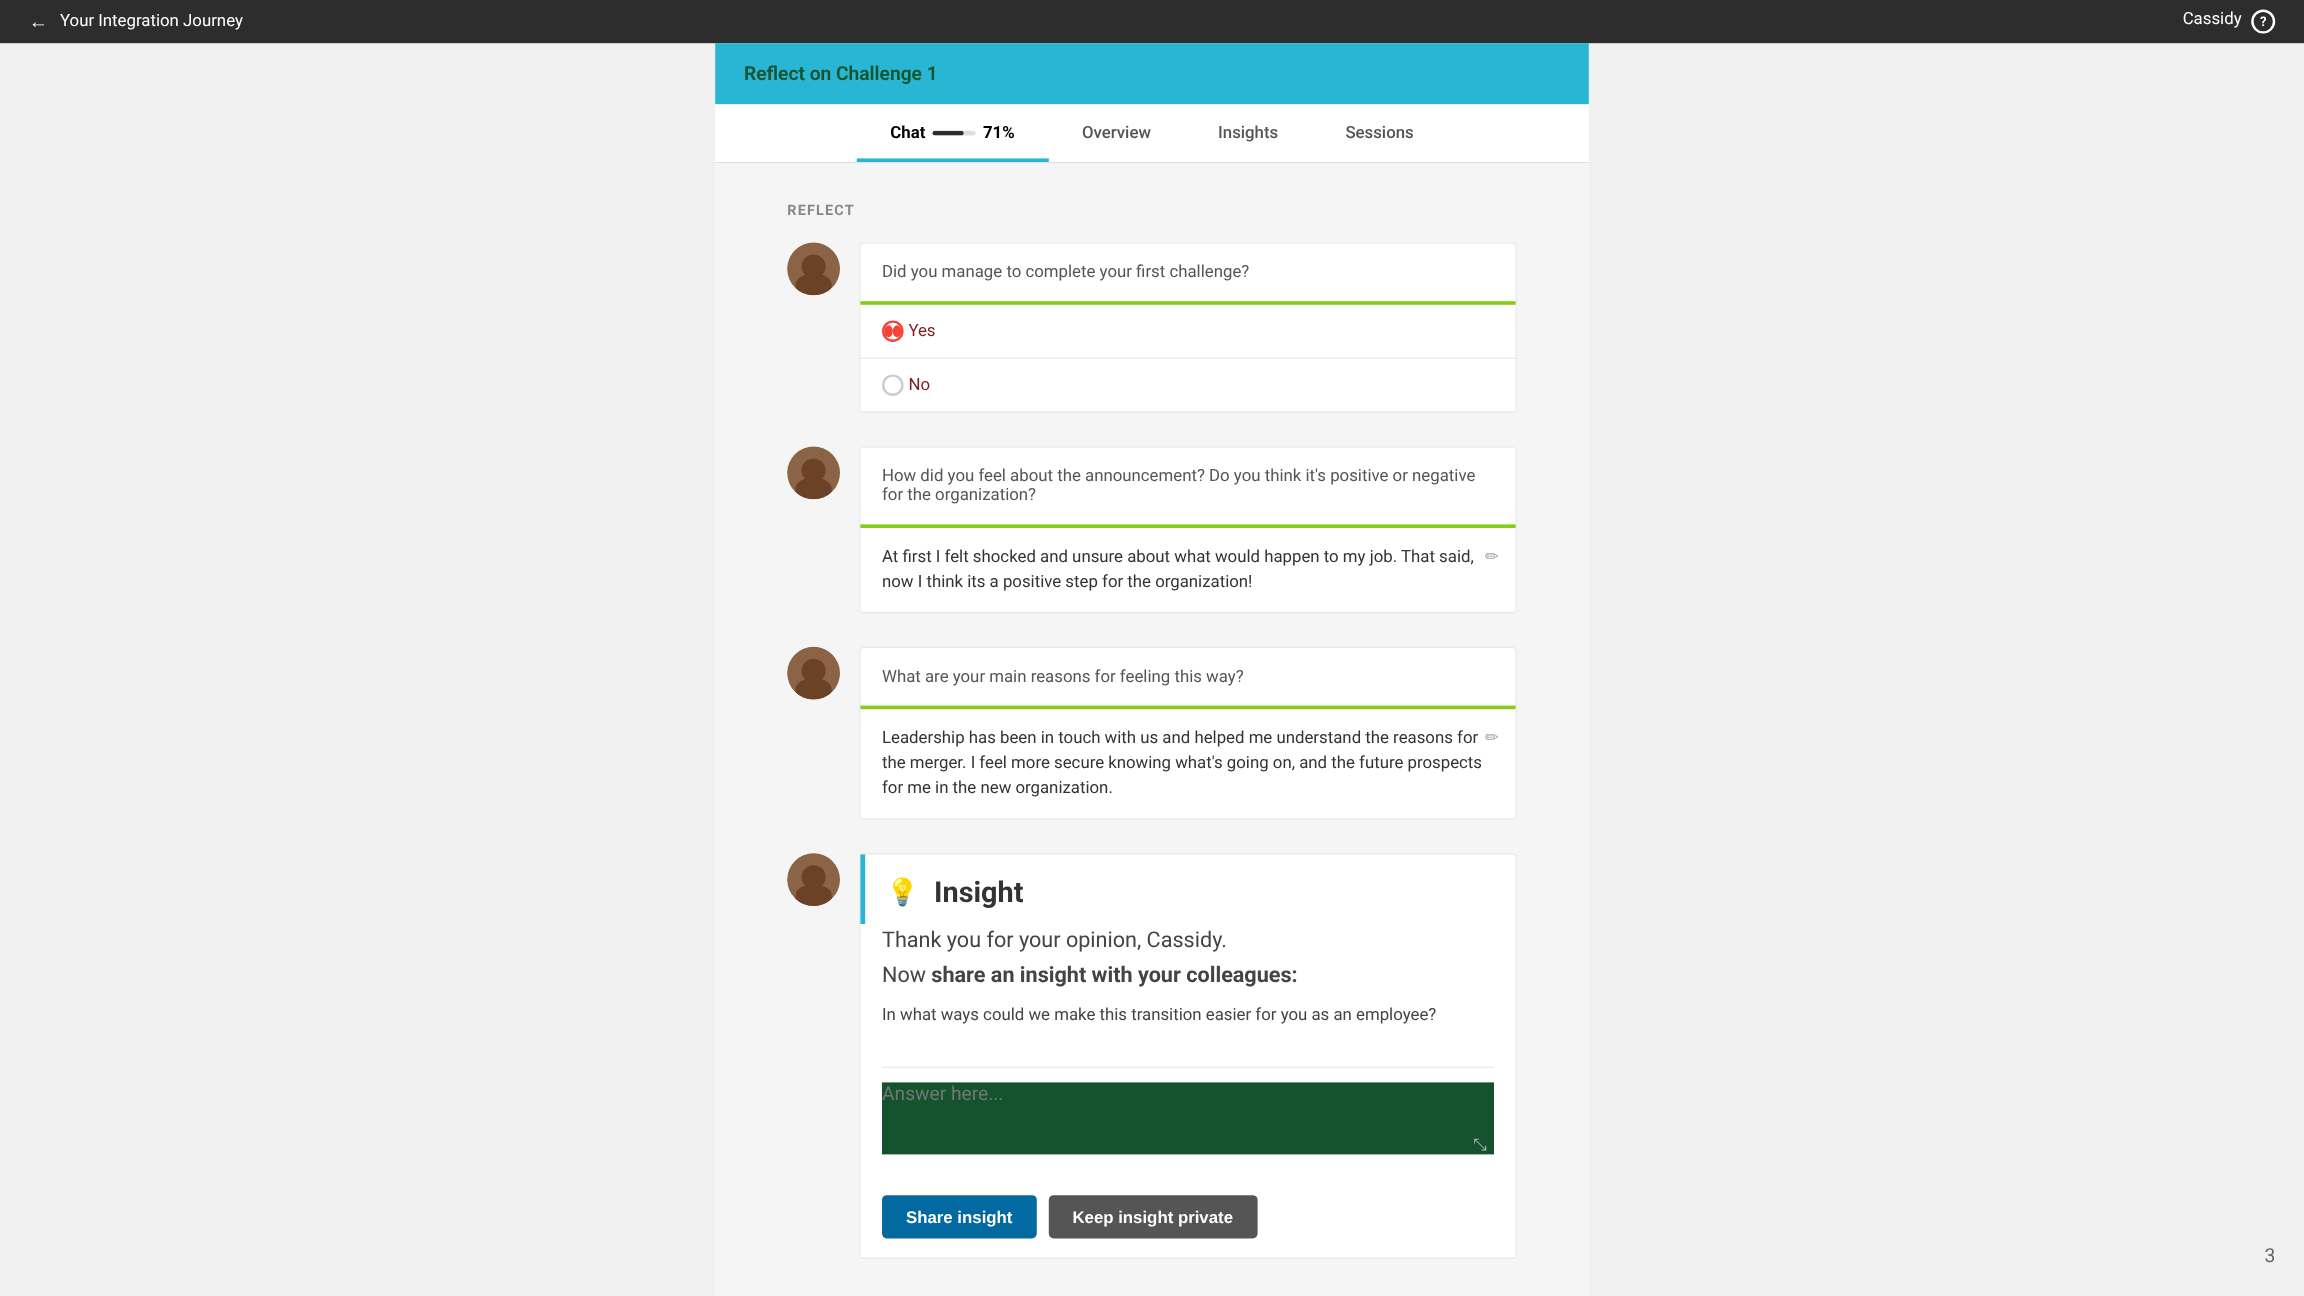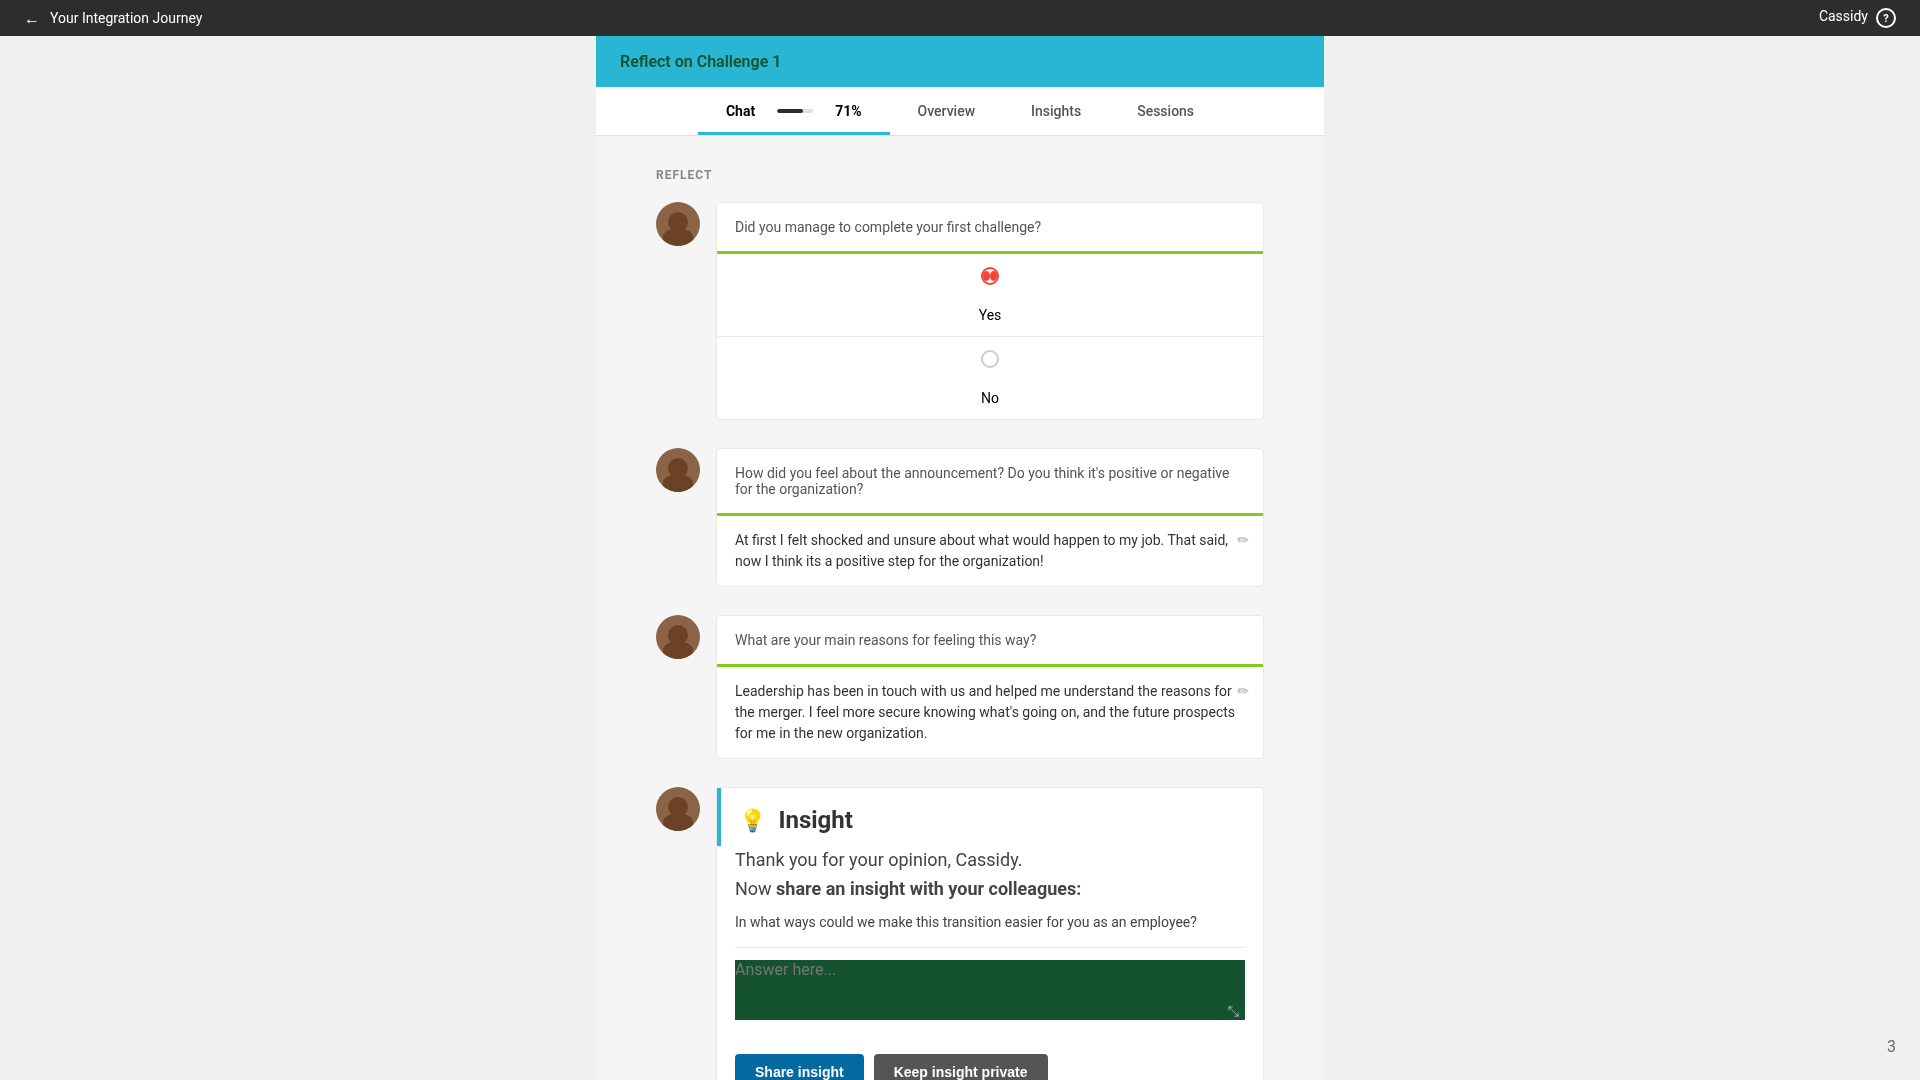--- a/index.html
+++ b/index.html
@@ -90,21 +90,21 @@
       position: absolute;
       bottom: 0;
       left: 0;
       right: 0;
       height: 3px;
       background: #29b6d4;
     }
     .tab-progress {
       display: flex;
       align-items: center;
-      gap: 22px;
+      gap: 6px;
     }
     .progress-bar-small {
       width: 36px;
       height: 4px;
       background: #e0e0e0;
       border-radius: 2px;
       overflow: hidden;
     }
     .progress-bar-fill {
       height: 100%;
@@ -188,26 +188,25 @@
       padding: 16px 18px;
       font-size: 14px;
       color: #555;
       border-bottom: 3px solid #84cc16;
     }
 
     .radio-option {
       padding: 13px 18px;
       display: flex;
       align-items: center;
-      gap: 22px;
-      font-size: 14px;
-      color: #000000;
+      gap: 4px;
+      font-size: 14px;
+      color: #7f1d1d;
       cursor: pointer;
       border-bottom: 1px solid #e8e8e8;
-      flex-direction: column;
     }
     .radio-option:last-child {
       border-bottom: none;
     }
     .radio-circle {
       width: 18px;
       height: 18px;
       border-radius: 50%;
       border: 2px solid #ccc;
       display: flex;
@@ -274,21 +273,21 @@
       line-height: 1.6;
       margin-bottom: 8px;
     }
     .insight-text strong {
       font-weight: 700;
     }
     .insight-question {
       font-size: 14px;
       color: #444;
       line-height: 1.5;
-      margin-bottom: 14px;
+      margin-bottom: 32px;
     }
     .insight-divider {
       height: 1px;
       background: #e8e8e8;
       margin-bottom: 10px;
     }
     .answer-textarea {
       width: 100%;
       border: none;
       outline: none;

